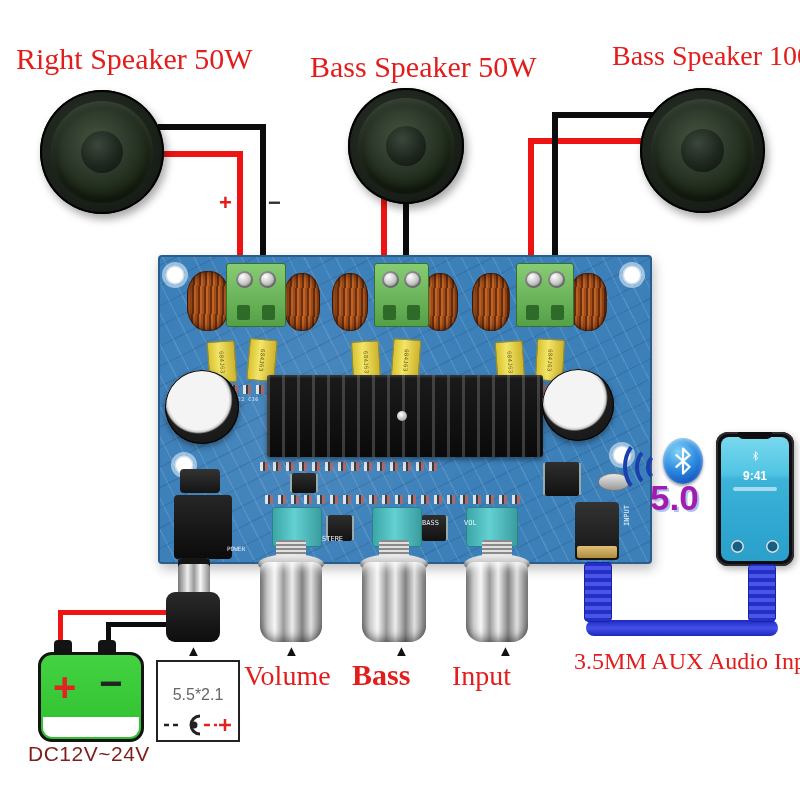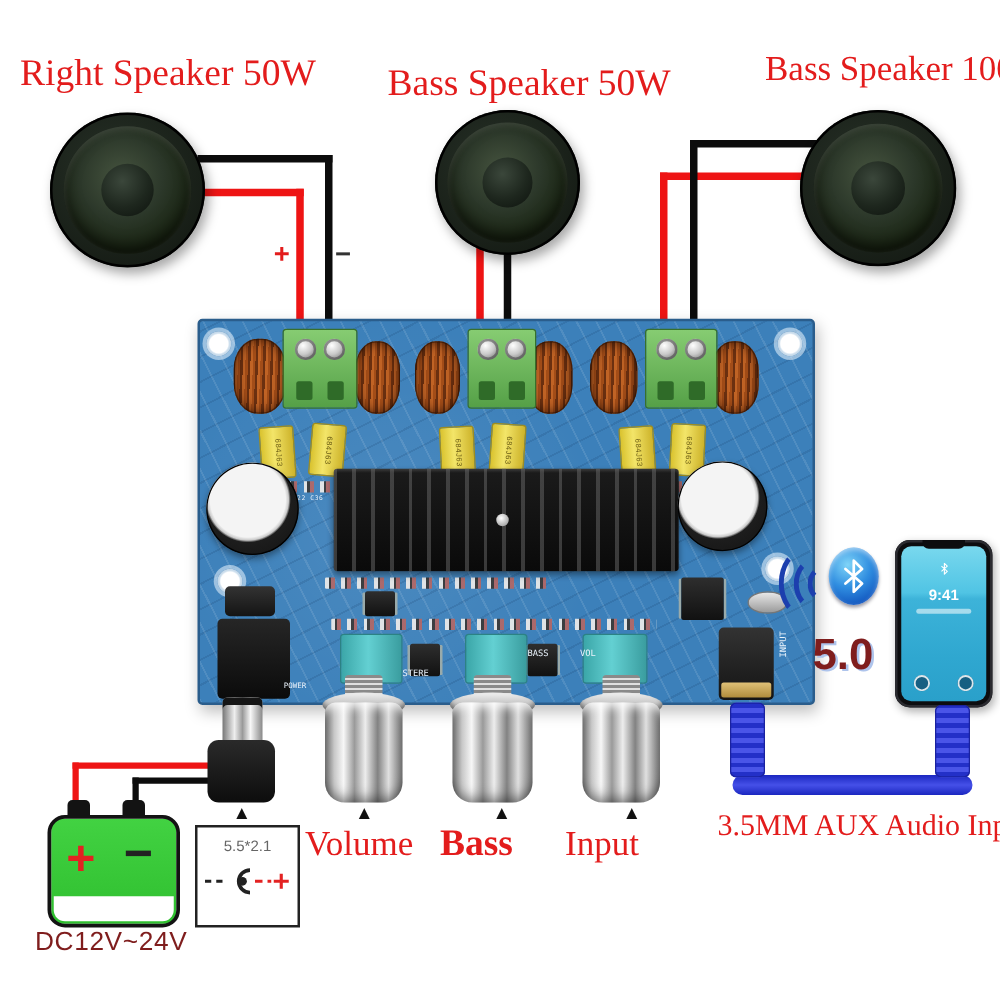--- a/index.html
+++ b/index.html
@@ -75,22 +75,22 @@
     box-shadow:inset 0 10px 8px -6px rgba(255,255,255,.85),inset 0 -9px 10px -6px rgba(0,0,0,.5);}
   .tri{position:absolute;z-index:5;color:#111;font-size:15px;}
   
   .wave{position:absolute;border:4px solid transparent;border-radius:50%;z-index:4;}
   .wave.l{border-left-color:#1c3fae;}
   .wave.r{border-right-color:#1c3fae;}
   .btbadge{position:absolute;z-index:5;border-radius:50%;
     background:radial-gradient(circle at 38% 30%,#7fd4f8,#2f8de0 45%,#1358c0 80%,#0d3f9a);
     box-shadow:0 2px 3px rgba(0,0,30,.4),inset 0 2px 4px rgba(255,255,255,.55);
     display:flex;align-items:center;justify-content:center;}
-  .btver{position:absolute;z-index:5;font-weight:bold;font-size:35px;color:#7f1d1d;
-    text-shadow:2px 2px 0 #aec4ec;margin-top:26px;}
+  .btver{position:absolute;z-index:5;font-weight:bold;font-size:35px;color:#a21caf;
+    text-shadow:2px 2px 0 #aec4ec;}
   
   .phone{position:absolute;z-index:4;background:#0d0d0f;border-radius:12px;
     box-shadow:inset 0 0 0 2px #2b2b30,2px 3px 7px rgba(0,0,0,.3);}
   .phone .screen{position:absolute;inset:5px;border-radius:8px;overflow:hidden;
     background:linear-gradient(#79d8ee,#50c4e4 30%,#3db3d9 34%,#2fa7d0 72%,#2aa0ca);}
   .phone .notch{position:absolute;top:0;left:50%;transform:translateX(-50%);
     width:34px;height:7px;background:#0d0d0f;border-radius:0 0 5px 5px;}
   .ptime{color:#fff;font-weight:bold;font-size:12px;text-align:center;margin-top:4px;}
   .subline{width:44px;height:4px;background:rgba(255,255,255,.55);border-radius:2px;margin:4px auto 0;}
   .picon{position:absolute;bottom:8px;width:13px;height:13px;border-radius:50%;
@@ -107,21 +107,21 @@
     background:#fff;border-radius:0 0 9px 9px;}
   .bstub{position:absolute;z-index:2;background:#131313;border-radius:4px 4px 0 0;}
   .bplus{position:absolute;color:#e32222;font-size:40px;font-weight:bold;line-height:1;}
   .bminus{position:absolute;color:#222;font-size:40px;font-weight:bold;line-height:1;}
   .graylbl{position:absolute;color:#7f1d1d;font-size:21px;letter-spacing:.5px;}
   .plugtip{position:absolute;z-index:3;border-radius:4px 4px 0 0;
     background:linear-gradient(90deg,#777,#eee 30%,#999 50%,#f7f7f7 70%,#888);
     box-shadow:inset 0 6px 0 #151515;}
   .plugbody{position:absolute;z-index:3;background:linear-gradient(#2a2a2a,#0d0d0d);border-radius:9px;}
   .sizebox{position:absolute;z-index:3;background:#fff;border:2px solid #222;}
-  .sizetxt{color:#666;font-size:12px;text-align:center;margin-top:8px;}
+  .sizetxt{color:#666;font-size:16px;text-align:center;margin-top:24px;}
 </style>
 </head>
 <body>
 
 <div id="canvas">
 
   <div class="lbl-red" style="left:16px;top:42px;">Right Speaker 50W</div>
   <div class="lbl-red" style="left:310px;top:50px;">Bass Speaker 50W</div>
   <div class="lbl-red" style="left:612px;top:40px;font-size:28px;">Bass Speaker 100W</div>
 

